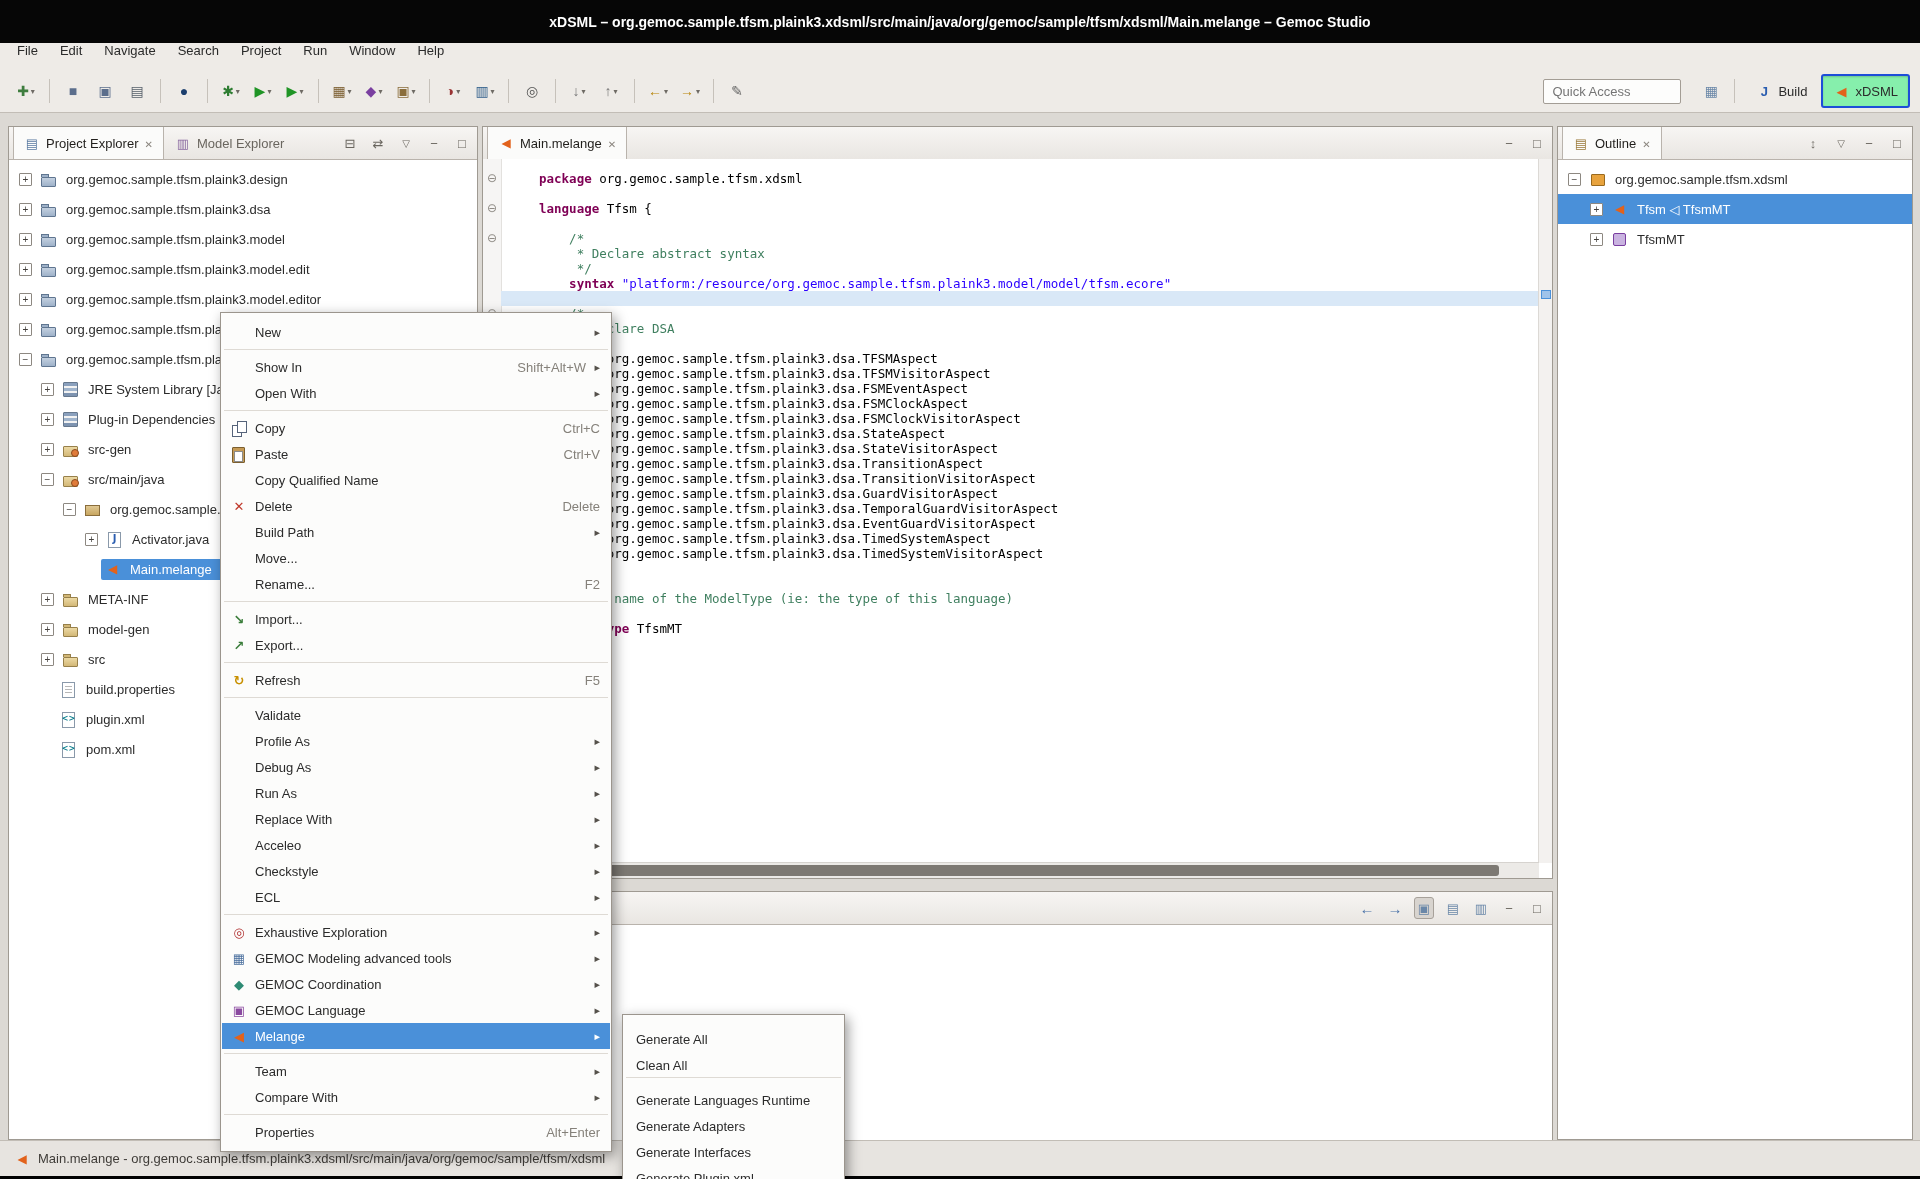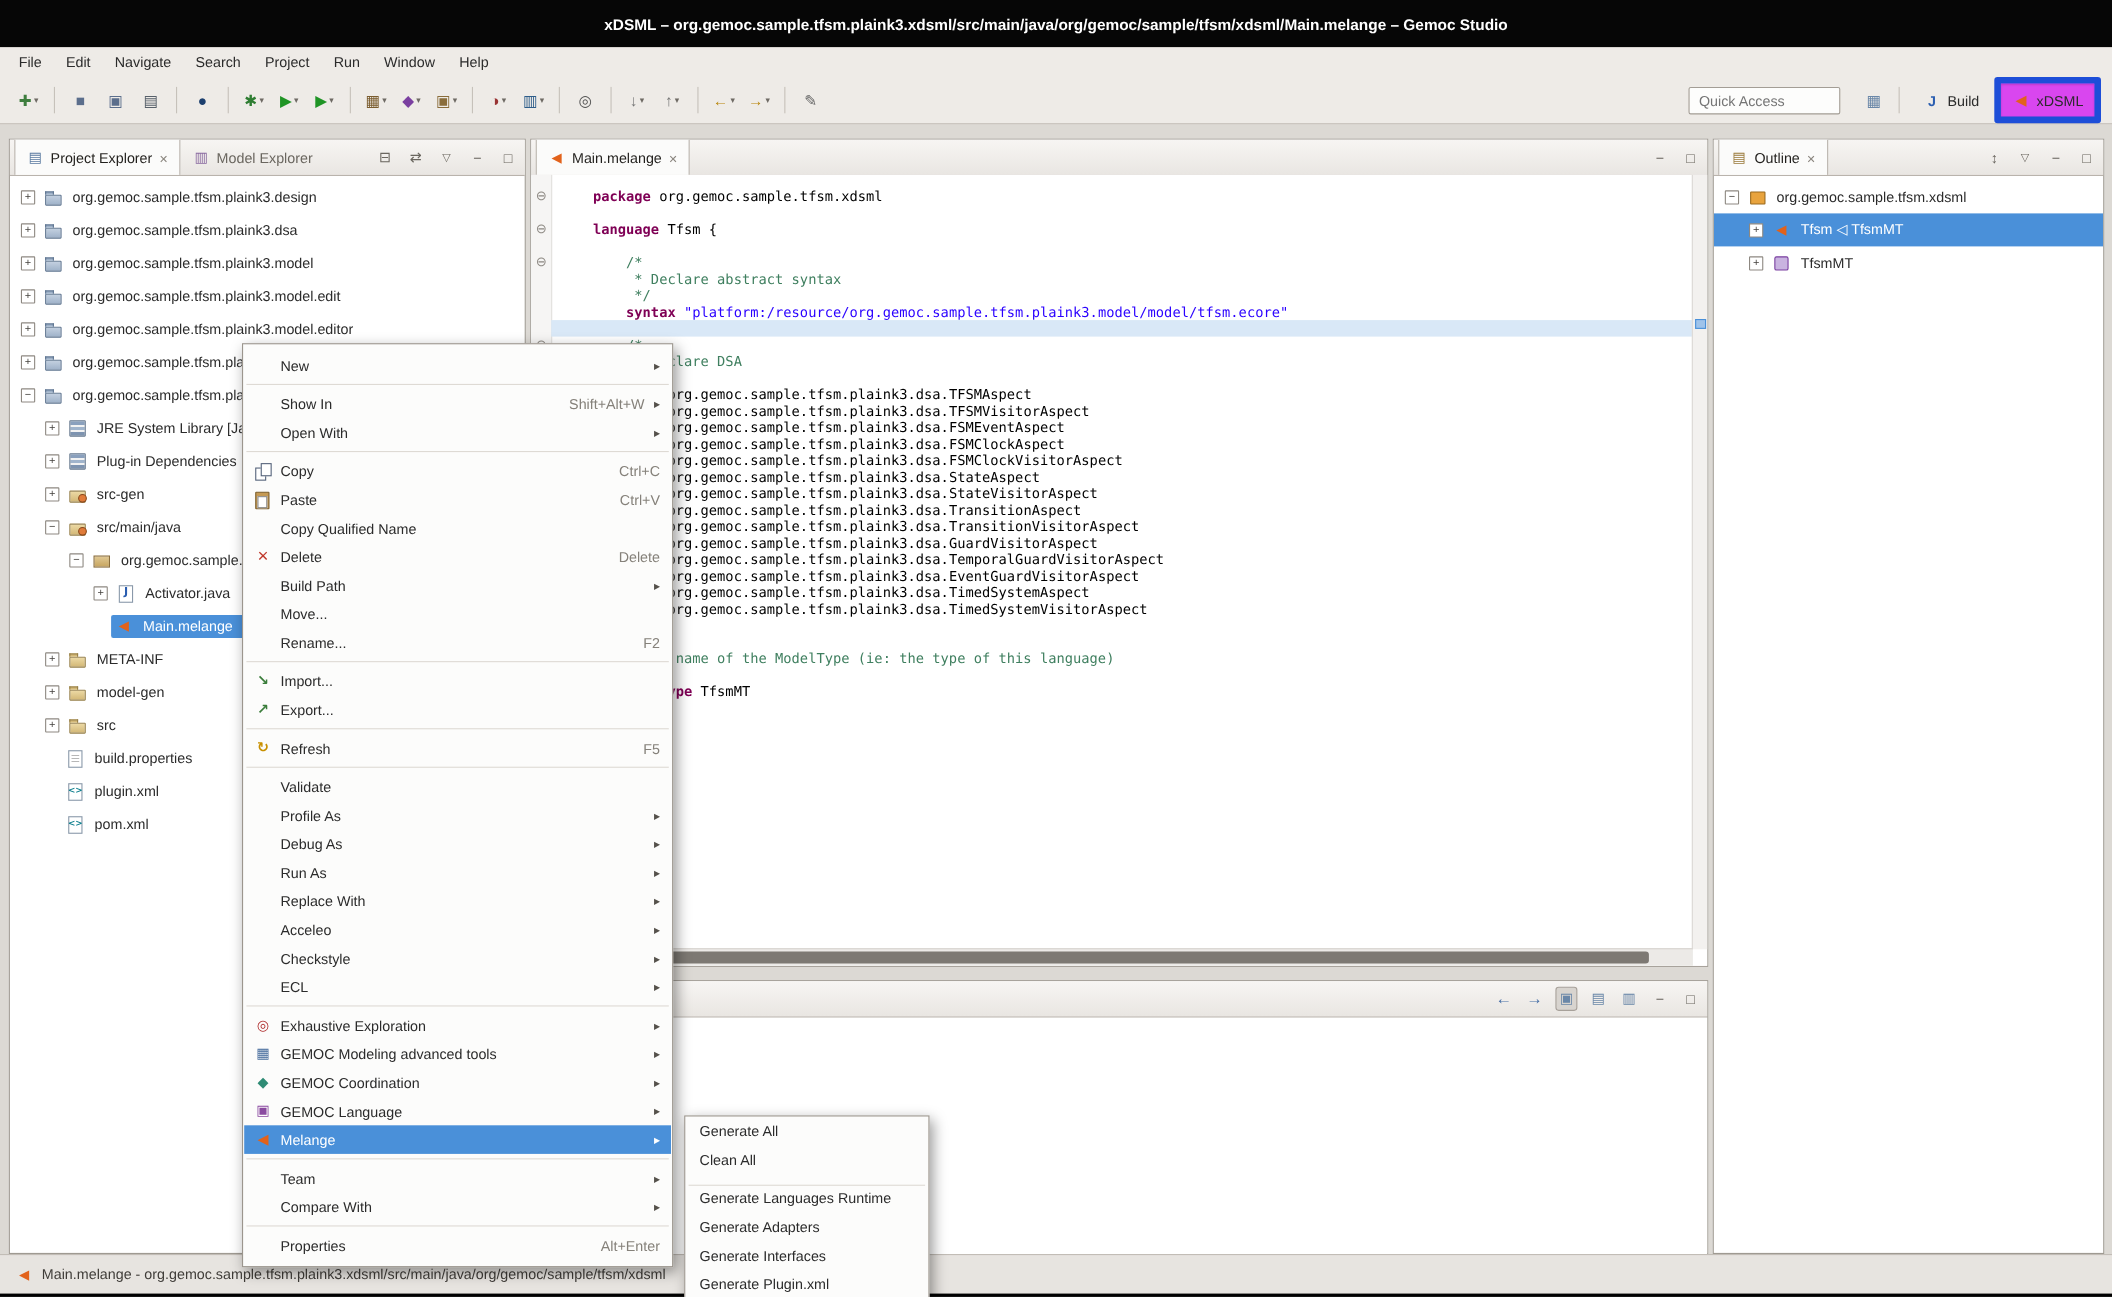--- a/index.html
+++ b/index.html
@@ -1,31 +1,31 @@
 <!DOCTYPE html>
 <html><head>
 <meta charset="utf-8">
 <style>
   html,body{margin:0;padding:0;width:1920px;height:1179px;overflow:hidden}
   body{position:relative;background:#dcd9d4;font-family:"Liberation Sans","DejaVu Sans",sans-serif;font-size:13px;color:#2b2b2b}
 
   
   .titlebar{position:absolute;left:0;top:0;width:100%;height:43px;background:#060606;color:#fff;display:flex;align-items:center;justify-content:center;font-weight:bold;font-size:14px}
-  .menubar{position:absolute;left:0;top:43px;width:100%;height:27px;background:#eeebe7;display:flex;align-items:center;padding-left:6px;box-sizing:border-box}
+  .menubar{position:absolute;left:0;top:43px;width:100%;height:27px;background:#eeebe7;display:flex;align-items:flex-start;padding-left:6px;box-sizing:border-box}
   .mi{display:flex;align-items:center;padding:0 11px}
   .toolbar{position:absolute;left:0;top:70px;width:100%;height:43px;background:#eeebe7;border-bottom:1px solid #c2bdb6;display:flex;align-items:center;padding:0 10px;box-sizing:border-box}
   .tgroups{display:flex;align-items:center}
   .tbtn{height:26px;min-width:26px;display:inline-flex;align-items:center;justify-content:center;border-radius:3px;margin:0 1px;padding:0 2px}
   .tglyph{font-size:14px;line-height:1}
   .tcaret{font-size:8px;color:#6e6a64;margin-left:2px}
   .tsep{width:1px;height:24px;background:#c6c1ba;margin:0 7px}
   .tspacer{flex:1}
   .qa-input{width:138px;height:25px;border:1px solid #a39d95;border-radius:2px;background:#fdfdfc;color:#14532d;padding:0 8px;font:13px "Liberation Sans",sans-serif;margin-right:14px;box-sizing:border-box}
   .persp{display:inline-flex;align-items:center;gap:6px;height:30px;padding:0 10px;border-radius:3px;margin-left:4px}
-  .persp.active{background:#d946ef;border:6px solid #1d4ed8;box-shadow:inset 0 1px 2px rgba(0,0,0,.18)}
+  .persp.active{background:#86efac;border:2px solid #1d4ed8;box-shadow:inset 0 1px 2px rgba(0,0,0,.18)}
   .persp-ic{display:inline-flex;width:16px;justify-content:center}
   .p-java::before{content:"J";font-weight:bold;color:#2a5db0}
   .p-xdsml::before{content:"◀";color:#e2621b}
 
   
   .panel{position:absolute;background:#fff;border:1px solid #9f9a92;box-sizing:border-box}
   #pe{left:8px;top:126px;width:470px;height:1014px}
   #editor{left:482px;top:126px;width:1071px;height:753px}
   #bottom{left:482px;top:891px;width:1071px;height:249px}
   #outline{left:1557px;top:126px;width:356px;height:1014px}
@@ -103,21 +103,21 @@
   .hthumb{position:absolute;left:2px;top:2px;height:11px;width:calc(100% - 42px);background:#7d7973;border-radius:3px}
 
   
   #bottom-tabs{display:flex;padding-left:96px}
 
   
   .cmenu{position:absolute;background:#fcfcfb;border:1px solid #9b958d;box-shadow:3px 4px 12px rgba(0,0,0,.4);padding:6px 1px;box-sizing:border-box}
   #context-menu{left:220px;top:312px;width:392px;z-index:100}
   #melange-submenu{left:622px;top:1014px;width:223px;z-index:110}
   .cmi{height:26px;display:flex;align-items:center;padding:0 10px 0 6px}
-  .smi{height:26px;display:flex;align-items:flex-start;padding:0 12px}
+  .smi{height:26px;display:flex;align-items:flex-end;padding:0 12px}
   .mic{width:22px;min-width:22px;height:18px;position:relative;display:inline-flex;align-items:center;justify-content:center;margin-right:5px;font-size:13px}
   .clabel{white-space:nowrap}
   .cacc{margin-left:auto;color:#85817a;padding-left:18px}
   .carrow{width:14px;text-align:right;color:#55514b;font-size:11px}
   .carrow.pushright{margin-left:auto}
   .cmi.hl{background:#4a90d9;color:#fff}
   .cmi.hl .carrow{color:#fff}
   .csep{height:1px;background:#dedad4;margin:4px 2px}
   .mi-copy::before{content:"";position:absolute;left:4px;top:6px;width:8px;height:10px;background:#fff;border:1px solid #55637a}
   .mi-copy::after{content:"";position:absolute;left:9px;top:2px;width:8px;height:10px;background:#fff;border:1px solid #55637a}

